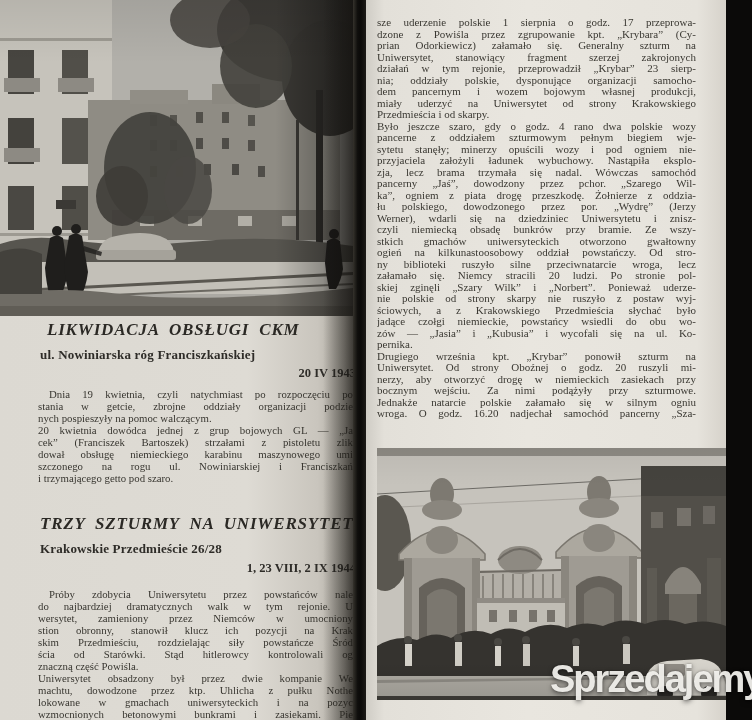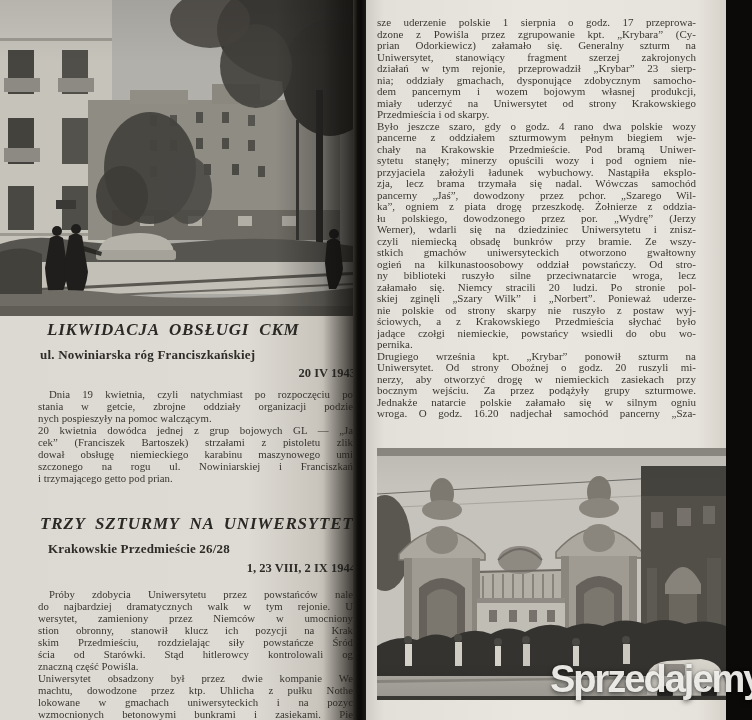--- a/index.html
+++ b/index.html
@@ -180,25 +180,25 @@
     <div class="abs sec-sub" style="left:40px;top:347px;">ul. Nowiniarska róg Franciszkańskiej</div>
     <div class="abs sec-date" style="top:366px;">20 IV 1943</div>
     <div class="abs para left-para" style="top:388px;">
         <div class="tline indent">Dnia 19 kwietnia, czyli natychmiast po rozpoczęciu po</div>
         <div class="tline">stania w getcie, zbrojne oddziały organizacji podzie</div>
         <div class="tline line-end">nych pospieszyły na pomoc walczącym.</div>
         <div class="tline">20 kwietnia dowódca jednej z grup bojowych GL — „Ja</div>
         <div class="tline">cek” (Franciszek Bartoszek) strzałami z pistoletu zlik</div>
         <div class="tline">dował obsługę niemieckiego karabinu maszynowego umi</div>
         <div class="tline">szczonego na rogu ul. Nowiniarskiej i Franciszkań</div>
-        <div class="tline line-end">i trzymającego getto pod prian.</div>
+        <div class="tline line-end">i trzymającego getto pod szaro.</div>
       </div>
 
     <div class="abs sec-title" style="left:40px;top:514px;">TRZY SZTURMY NA UNIWERSYTET</div>
-    <div class="abs sec-sub" style="left:48px;top:541px;">Krakowskie Przedmieście 26/28</div>
+    <div class="abs sec-sub" style="left:40px;top:541px;">Krakowskie Przedmieście 26/28</div>
     <div class="abs sec-date" style="top:561px;">1, 23 VIII, 2 IX 1944</div>
     <div class="abs para left-para" style="top:588px;">
         <div class="tline indent">Próby zdobycia Uniwersytetu przez powstańców nale</div>
         <div class="tline">do najbardziej dramatycznych walk w tym rejonie. U</div>
         <div class="tline">wersytet, zamieniony przez Niemców w umocniony</div>
         <div class="tline">stion obronny, stanowił klucz ich pozycji na Krak</div>
         <div class="tline">skim Przedmieściu, rozdzielając siły powstańcze Śród</div>
         <div class="tline">ścia od Starówki. Stąd hitlerowcy kontrolowali og</div>
         <div class="tline line-end">znaczną część Powiśla.</div>
         <div class="tline">Uniwersytet obsadzony był przez dwie kompanie We</div>
@@ -213,48 +213,48 @@
   <div class="gutter"></div>
 
   <div class="page page-right">
 
     <div class="abs para right-text">
         <div class="tline">sze uderzenie polskie 1 sierpnia o godz. 17 przeprowa-</div>
         <div class="tline">dzone z Powiśla przez zgrupowanie kpt. „Krybara” (Cy-</div>
         <div class="tline">prian Odorkiewicz) załamało się. Generalny szturm na</div>
         <div class="tline">Uniwersytet, stanowiący fragment szerzej zakrojonych</div>
         <div class="tline">działań w tym rejonie, przeprowadził „Krybar” 23 sierp-</div>
-        <div class="tline">nia; oddziały gmachach, dysponujące zdobycznym samocho-</div>
+        <div class="tline">nia; oddziały polskie, dysponujące organizacji samocho-</div>
         <div class="tline">dem pancernym i wozem bojowym własnej produkcji,</div>
         <div class="tline">miały uderzyć na Uniwersytet od strony Krakowskiego</div>
         <div class="tline line-end">Przedmieścia i od skarpy.</div>
         <div class="tline">Było jeszcze szaro, gdy o godz. 4 rano dwa polskie wozy</div>
         <div class="tline">pancerne z oddziałem szturmowym pełnym biegiem wje-</div>
-        <div class="tline">chały na Krakowskie Przedmieście. Pod bramą Uniwer-</div>
         <div class="tline">sytetu stanęły; minerzy opuścili wozy i pod ogniem nie-</div>
         <div class="tline">przyjaciela założyli ładunek wybuchowy. Nastąpiła eksplo-</div>
         <div class="tline">zja, lecz brama trzymała się nadal. Wówczas samochód</div>
         <div class="tline">pancerny „Jaś”, dowodzony przez pchor. „Szarego Wil-</div>
         <div class="tline">ka”, ogniem z piata drogę przeszkodę. Żołnierze z oddzia-</div>
         <div class="tline">łu polskiego, dowodzonego przez por. „Wydrę” (Jerzy</div>
         <div class="tline">Werner), wdarli się na dziedziniec Uniwersytetu i znisz-</div>
         <div class="tline">czyli niemiecką obsadę bunkrów przy bramie. Ze wszy-</div>
         <div class="tline">stkich gmachów uniwersyteckich otworzono gwałtowny</div>
         <div class="tline">ogień na kilkunastoosobowy oddział powstańczy. Od stro-</div>
         <div class="tline">ny biblioteki ruszyło silne przeciwnatarcie wroga, lecz</div>
         <div class="tline">załamało się. Niemcy stracili 20 ludzi. Po stronie pol-</div>
         <div class="tline">skiej zginęli „Szary Wilk” i „Norbert”. Ponieważ uderze-</div>
         <div class="tline">nie polskie od strony skarpy nie ruszyło z postaw wyj-</div>
         <div class="tline">ściowych, a z Krakowskiego Przedmieścia słychać było</div>
         <div class="tline">jadące czołgi niemieckie, powstańcy wsiedli do obu wo-</div>
+        <div class="tline">zów — „Jasia” i „Kubusia” i wycofali się na ul. Ko-</div>
         <div class="tline line-end">pernika.</div>
         <div class="tline">Drugiego września kpt. „Krybar” ponowił szturm na</div>
         <div class="tline">Uniwersytet. Od strony Oboźnej o godz. 20 ruszyli mi-</div>
         <div class="tline">nerzy, aby otworzyć drogę w niemieckich zasiekach przy</div>
-        <div class="tline">bocznym wejściu. Za przez podążyły grupy szturmowe.</div>
+        <div class="tline">bocznym wejściu. Za nimi podążyły przy szturmowe.</div>
         <div class="tline">Jednakże natarcie polskie załamało się w silnym ogniu</div>
         <div class="tline">wroga. O godz. 16.20 nadjechał samochód pancerny „Sza-</div>
       </div>
 
     <div class="photo-right">
       <svg width="349" height="252" viewBox="0 0 349 252" xmlns="http://www.w3.org/2000/svg">
         <rect x="0" y="0" width="349" height="252" fill="#c6c3bc"></rect>
         <rect x="0" y="0" width="349" height="8" fill="#8f8c85"></rect>
 
         <path d="M0,46 L349,26" stroke="#6c6a65" stroke-width="1" fill="none"></path>

